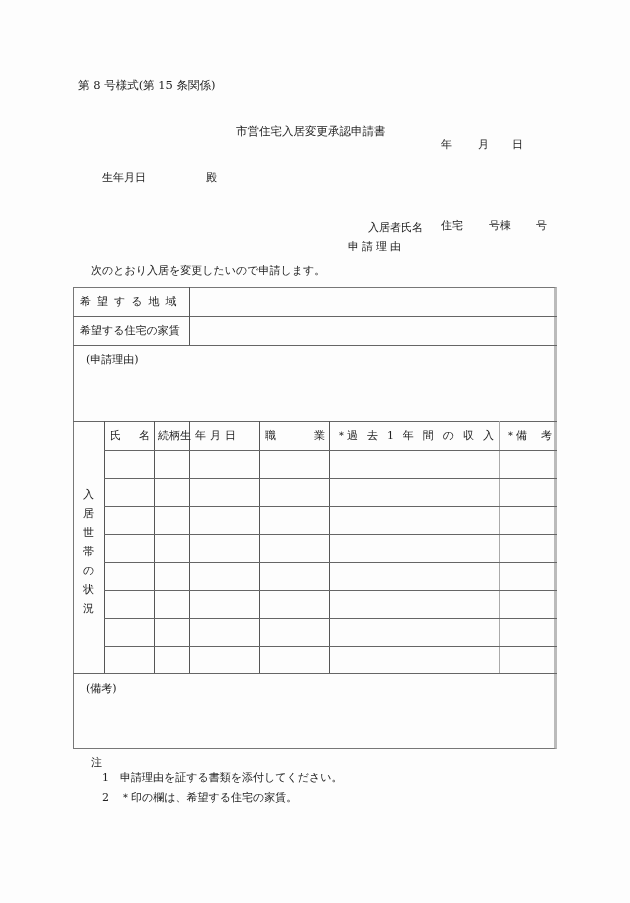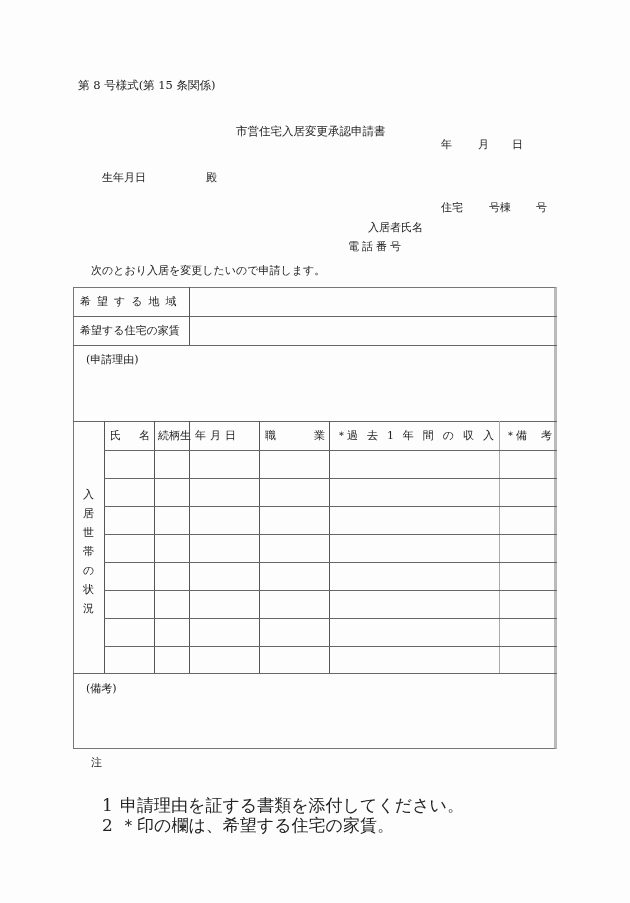--- a/index.html
+++ b/index.html
@@ -22,21 +22,21 @@
     .doc-title { left: 236px; top: 106px; font-size: 11.5px; margin-top: 20px; }
 
     .date-line { top: 139px; font-size: 11px; }
     .date-year { left: 441px; }
     .date-month { left: 478px; }
     .date-day { left: 512px; }
 
     .addressee { left: 102px; top: 172px; font-size: 11px; }
     .honorific { left: 206px; top: 172px; font-size: 11px; }
 
-    .addr-line { top: 202px; font-size: 11px; }
+    .addr-line { top: 220px; font-size: 11px; }
     .addr-house { left: 441px; }
     .addr-building { left: 489px; }
     .addr-number { left: 536px; }
 
     .applicant-name { left: 348px; top: 222px; font-size: 11px; margin-left: 20px; }
     .phone-label { left: 348px; top: 241px; font-size: 11px; letter-spacing: 3px; }
 
     .intro { left: 91px; top: 265px; font-size: 11px; }
 
     
@@ -50,42 +50,42 @@
       border-right: 3px solid #bbb;
       box-sizing: border-box;
     }
     .hline { position: absolute; height: 0; border-top: 1.2px solid #666; }
     .vline { position: absolute; width: 0; border-left: 1.2px solid #555; }
 
     .cell-label { position: absolute; font-size: 11px; line-height: 1; white-space: nowrap; }
     .spaced-label { letter-spacing: 6px; }
 
     .notes-title { left: 91px; top: 757px; font-size: 11px; }
-    .note-item { left: 102px; font-size: 17px; margin-top: 25px; }
+    .note-item { left: 102px; font-size: 11px; }
     .note-item .num { display: inline-block; width: 18px; }
   </style>
 </head>
 <body>
 
 <div class="abs form-number">第 8 号様式(第 15 条関係)</div>
 <div class="abs doc-title">市営住宅入居変更承認申請書</div>
 
 <div class="abs date-line date-year">年</div>
 <div class="abs date-line date-month">月</div>
 <div class="abs date-line date-day">日</div>
 
 <div class="abs addressee">生年月日</div>
 <div class="abs honorific">殿</div>
 
 <div class="abs addr-line addr-house">住宅</div>
 <div class="abs addr-line addr-building">号棟</div>
 <div class="abs addr-line addr-number">号</div>
 
 <div class="abs applicant-name">入居者氏名</div>
-<div class="abs phone-label">電話番号</div>
+<div class="abs phone-label">申請理由</div>
 
 <div class="abs intro">次のとおり入居を変更したいので申請します。</div>
 
 <div class="form-box"></div>
 
 <div class="hline" style="left:73px; top:316px; width:484px;"></div>
 <div class="hline" style="left:73px; top:345px; width:484px;"></div>
 <div class="hline" style="left:73px; top:421px; width:484px;"></div>
 
 <div class="vline" style="left:189px; top:287px; height:58px;"></div>

